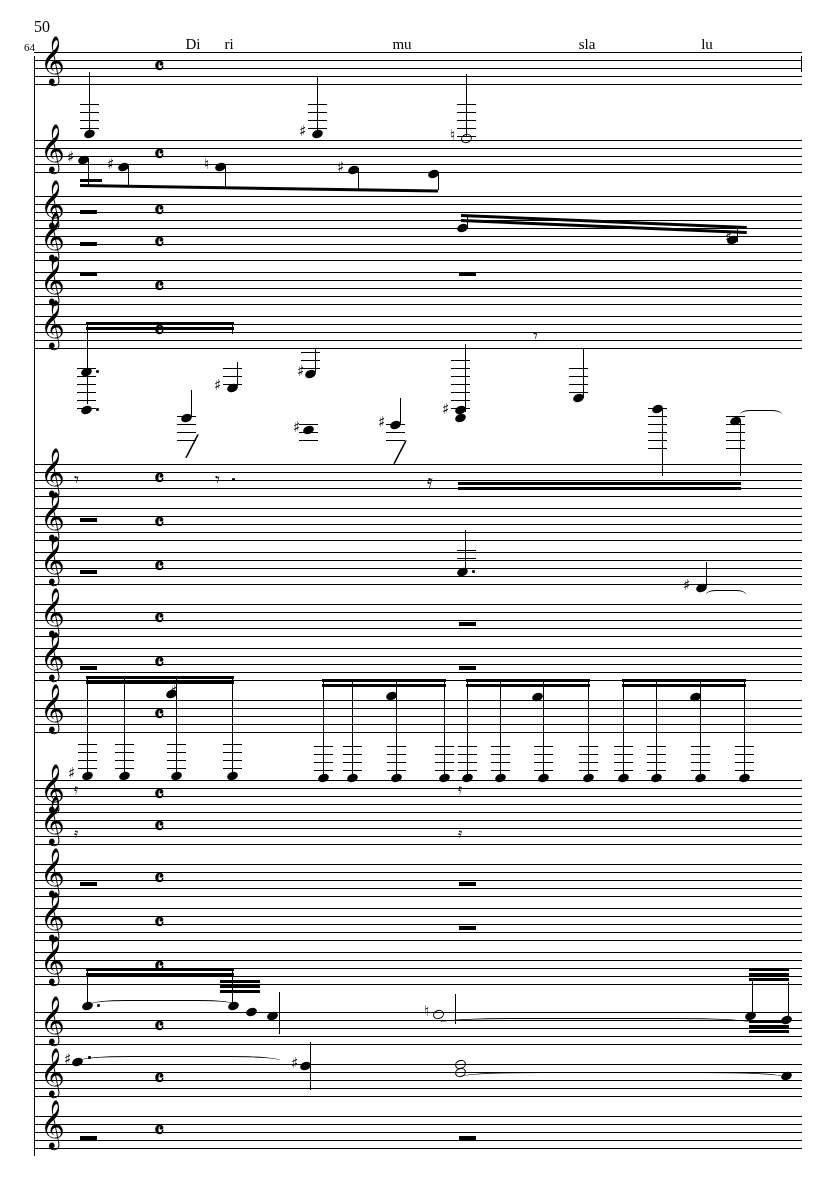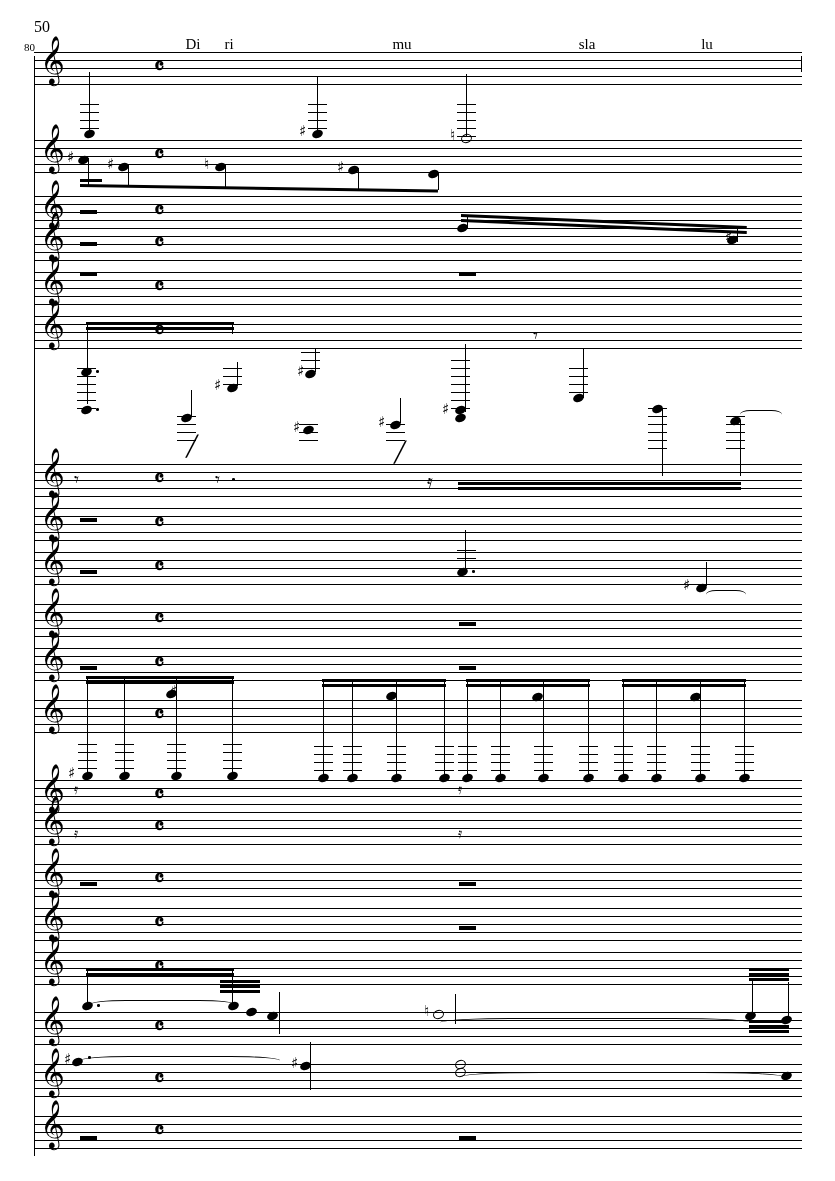--- a/index.html
+++ b/index.html
@@ -58,21 +58,21 @@
     position:absolute;border-top:1.4px solid #000;border-radius:50%/100%;height:8px;
   }
   .dot{position:absolute;width:2.6px;height:2.6px;border-radius:50%;background:#000;}
 </style>
 </head>
 <body>
 
 <div class="page">
 
   <div class="page-number">50</div>
-  <div class="measure-number">80</div>
+  <div class="measure-number">64</div>
 
   <div class="lyric" style="left:193px;top:36px;">Di</div>
   <div class="lyric" style="left:229px;top:36px;">ri</div>
   <div class="lyric" style="left:402px;top:36px;">mu</div>
   <div class="lyric" style="left:587px;top:36px;">sla</div>
   <div class="lyric" style="left:707px;top:36px;">lu</div>
 
   <div id="staff-layer">
       <div class="staff" style="left: 34px; top: 52px; width: 768px; height: 33px;">
         <div class="line" style="top: 0px;"></div>

